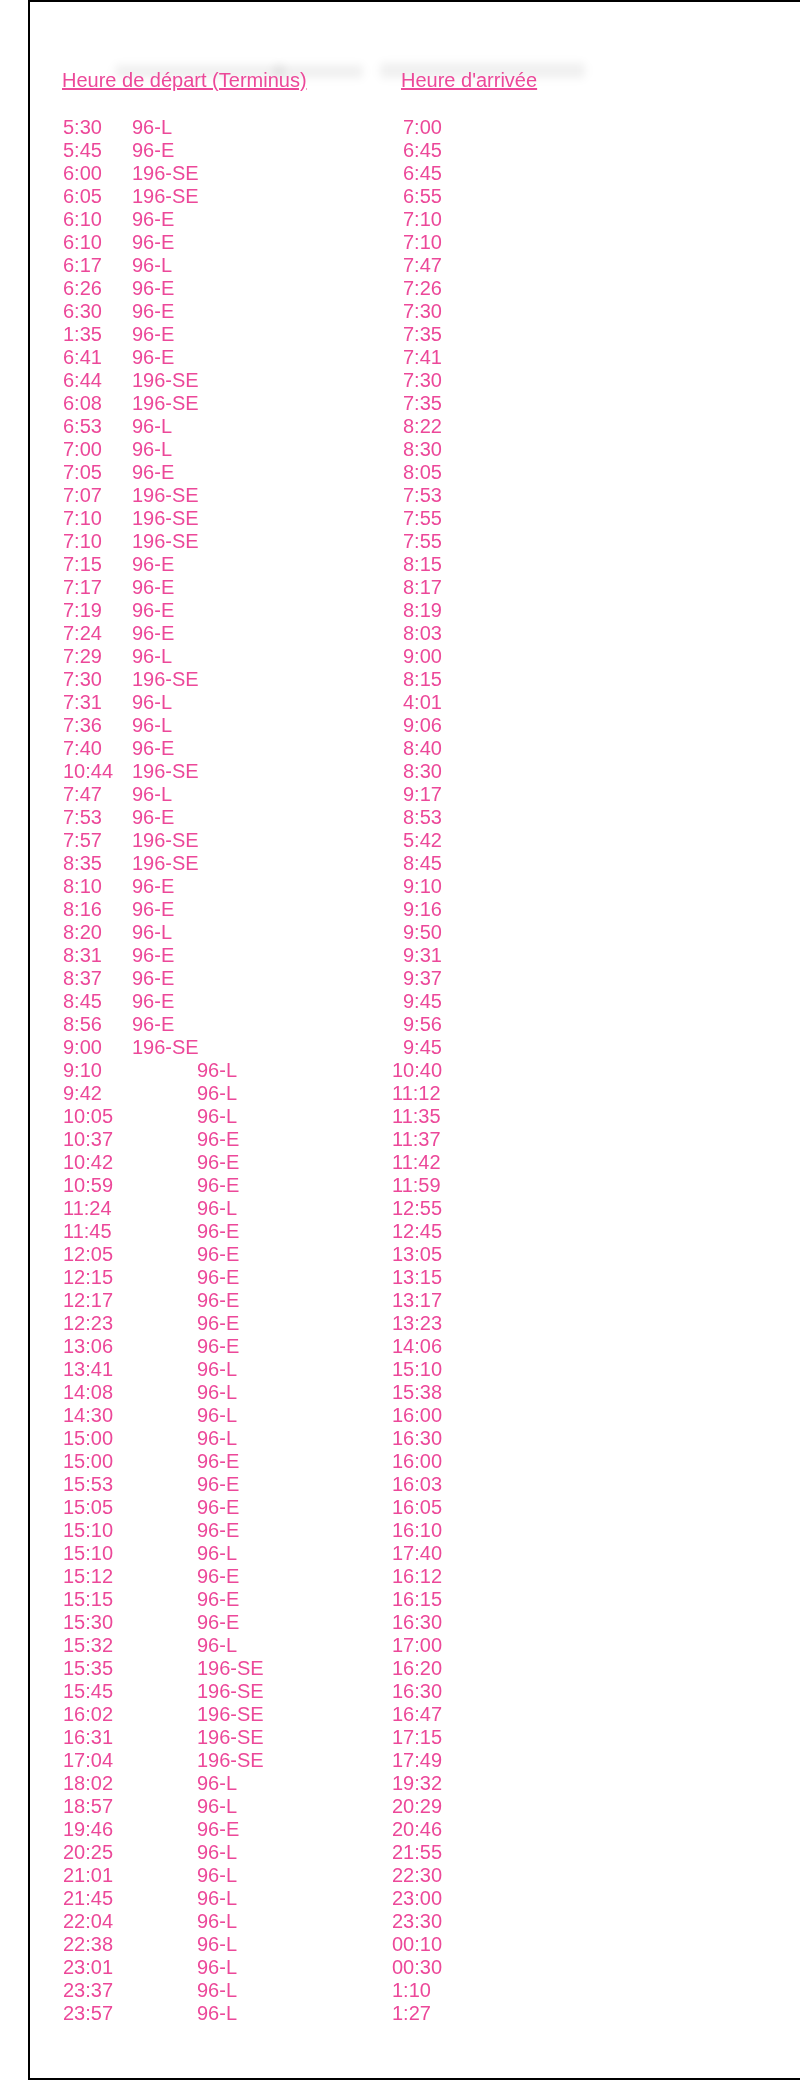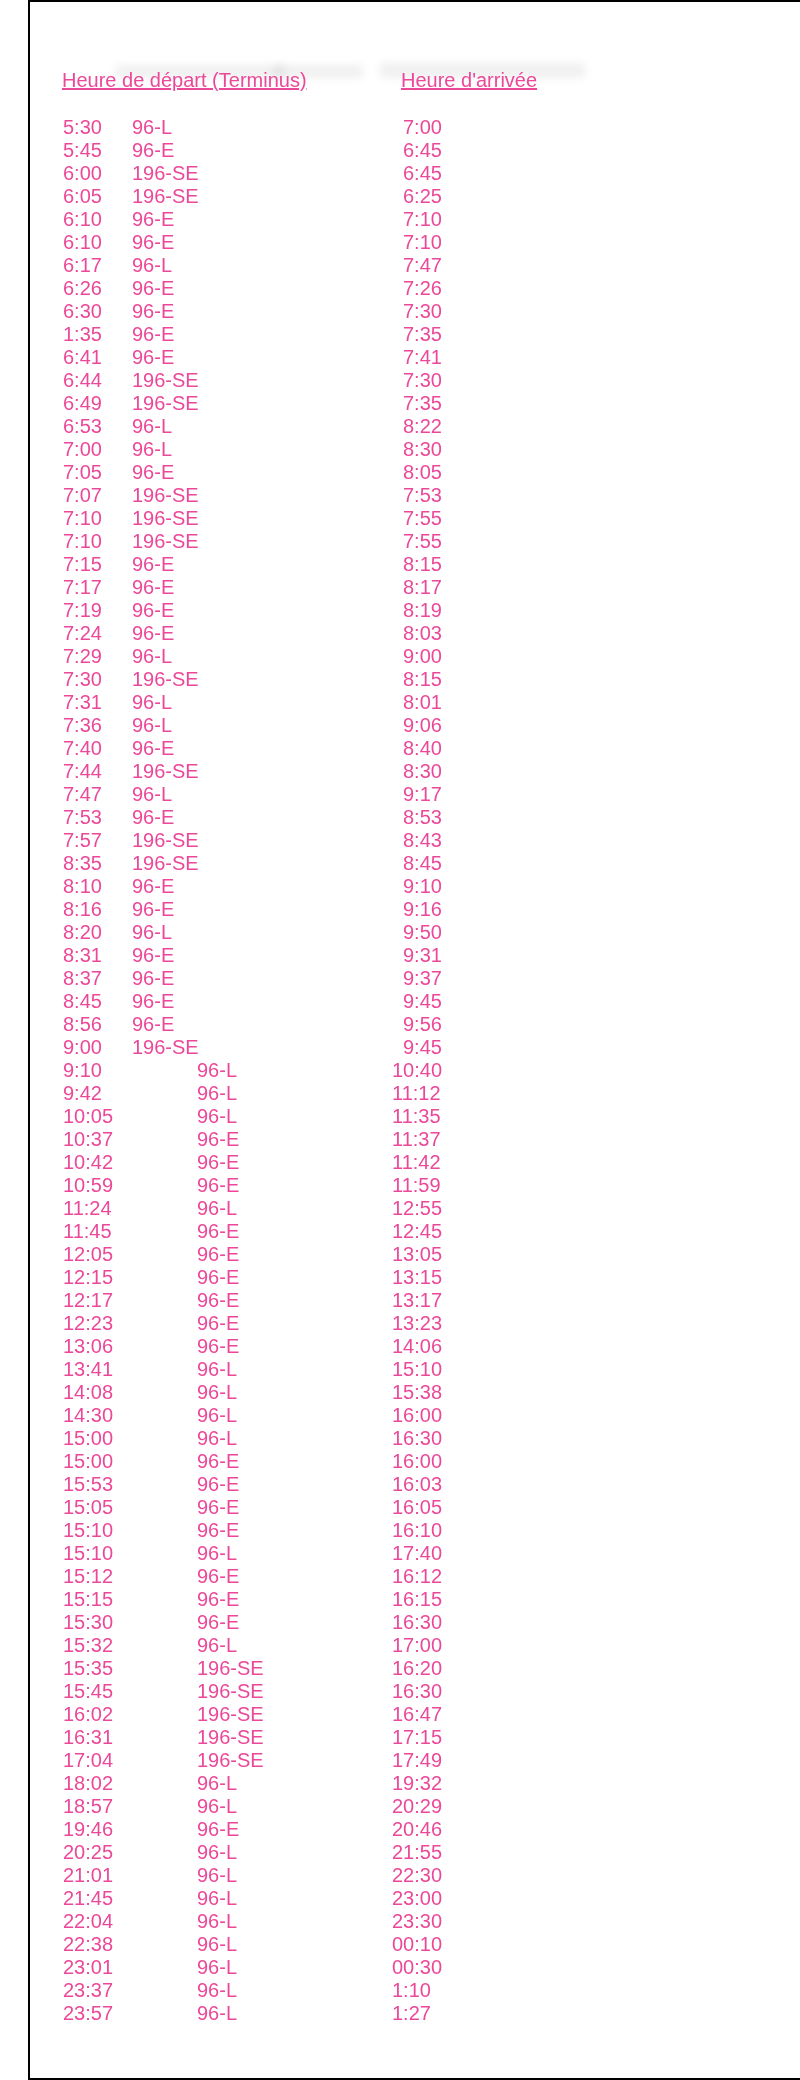--- a/index.html
+++ b/index.html
@@ -64,21 +64,21 @@
         <span class="c-arr">6:45</span>
       </div>
       <div class="row">
         <span class="c-dep">6:00</span>
         <span class="c-route">196-SE</span>
         <span class="c-arr">6:45</span>
       </div>
       <div class="row">
         <span class="c-dep">6:05</span>
         <span class="c-route">196-SE</span>
-        <span class="c-arr">6:25</span>
+        <span class="c-arr">6:55</span>
       </div>
       <div class="row">
         <span class="c-dep">6:10</span>
         <span class="c-route">96-E</span>
         <span class="c-arr">7:10</span>
       </div>
       <div class="row">
         <span class="c-dep">6:10</span>
         <span class="c-route">96-E</span>
         <span class="c-arr">7:10</span>
@@ -107,21 +107,21 @@
         <span class="c-dep">6:41</span>
         <span class="c-route">96-E</span>
         <span class="c-arr">7:41</span>
       </div>
       <div class="row">
         <span class="c-dep">6:44</span>
         <span class="c-route">196-SE</span>
         <span class="c-arr">7:30</span>
       </div>
       <div class="row">
-        <span class="c-dep">6:49</span>
+        <span class="c-dep">6:08</span>
         <span class="c-route">196-SE</span>
         <span class="c-arr">7:35</span>
       </div>
       <div class="row">
         <span class="c-dep">6:53</span>
         <span class="c-route">96-L</span>
         <span class="c-arr">8:22</span>
       </div>
       <div class="row">
         <span class="c-dep">7:00</span>
@@ -174,51 +174,51 @@
         <span class="c-arr">9:00</span>
       </div>
       <div class="row">
         <span class="c-dep">7:30</span>
         <span class="c-route">196-SE</span>
         <span class="c-arr">8:15</span>
       </div>
       <div class="row">
         <span class="c-dep">7:31</span>
         <span class="c-route">96-L</span>
-        <span class="c-arr">8:01</span>
+        <span class="c-arr">4:01</span>
       </div>
       <div class="row">
         <span class="c-dep">7:36</span>
         <span class="c-route">96-L</span>
         <span class="c-arr">9:06</span>
       </div>
       <div class="row">
         <span class="c-dep">7:40</span>
         <span class="c-route">96-E</span>
         <span class="c-arr">8:40</span>
       </div>
       <div class="row">
-        <span class="c-dep">7:44</span>
+        <span class="c-dep">10:44</span>
         <span class="c-route">196-SE</span>
         <span class="c-arr">8:30</span>
       </div>
       <div class="row">
         <span class="c-dep">7:47</span>
         <span class="c-route">96-L</span>
         <span class="c-arr">9:17</span>
       </div>
       <div class="row">
         <span class="c-dep">7:53</span>
         <span class="c-route">96-E</span>
         <span class="c-arr">8:53</span>
       </div>
       <div class="row">
         <span class="c-dep">7:57</span>
         <span class="c-route">196-SE</span>
-        <span class="c-arr">8:43</span>
+        <span class="c-arr">5:42</span>
       </div>
       <div class="row">
         <span class="c-dep">8:35</span>
         <span class="c-route">196-SE</span>
         <span class="c-arr">8:45</span>
       </div>
       <div class="row">
         <span class="c-dep">8:10</span>
         <span class="c-route">96-E</span>
         <span class="c-arr">9:10</span>

